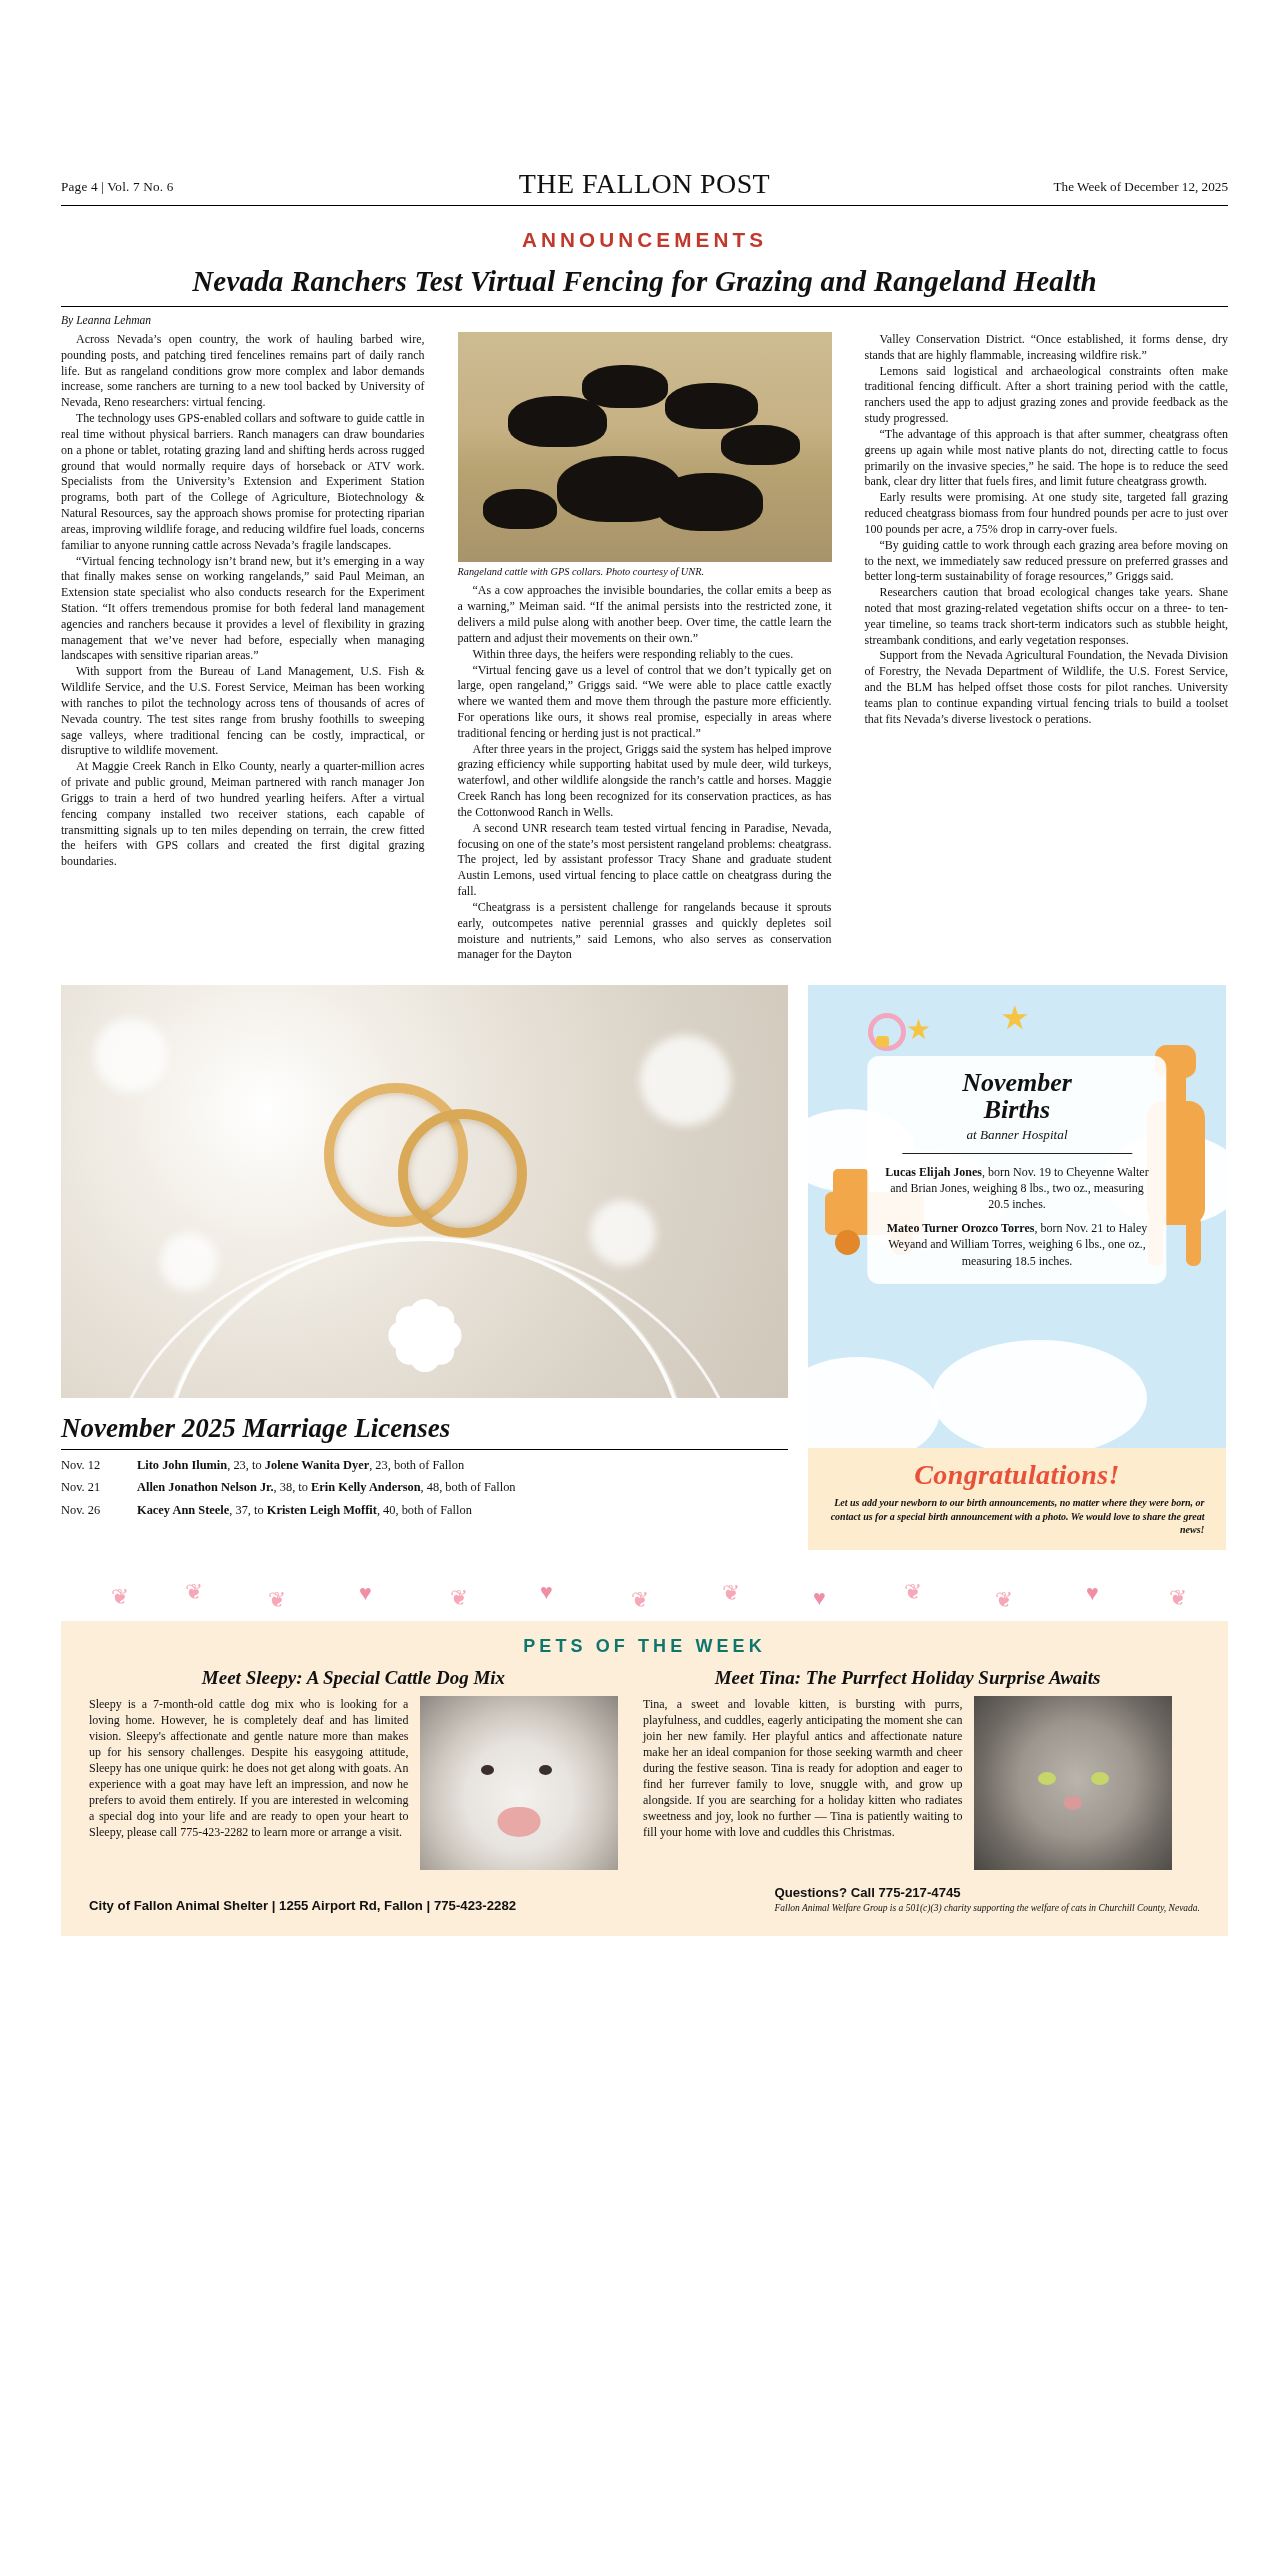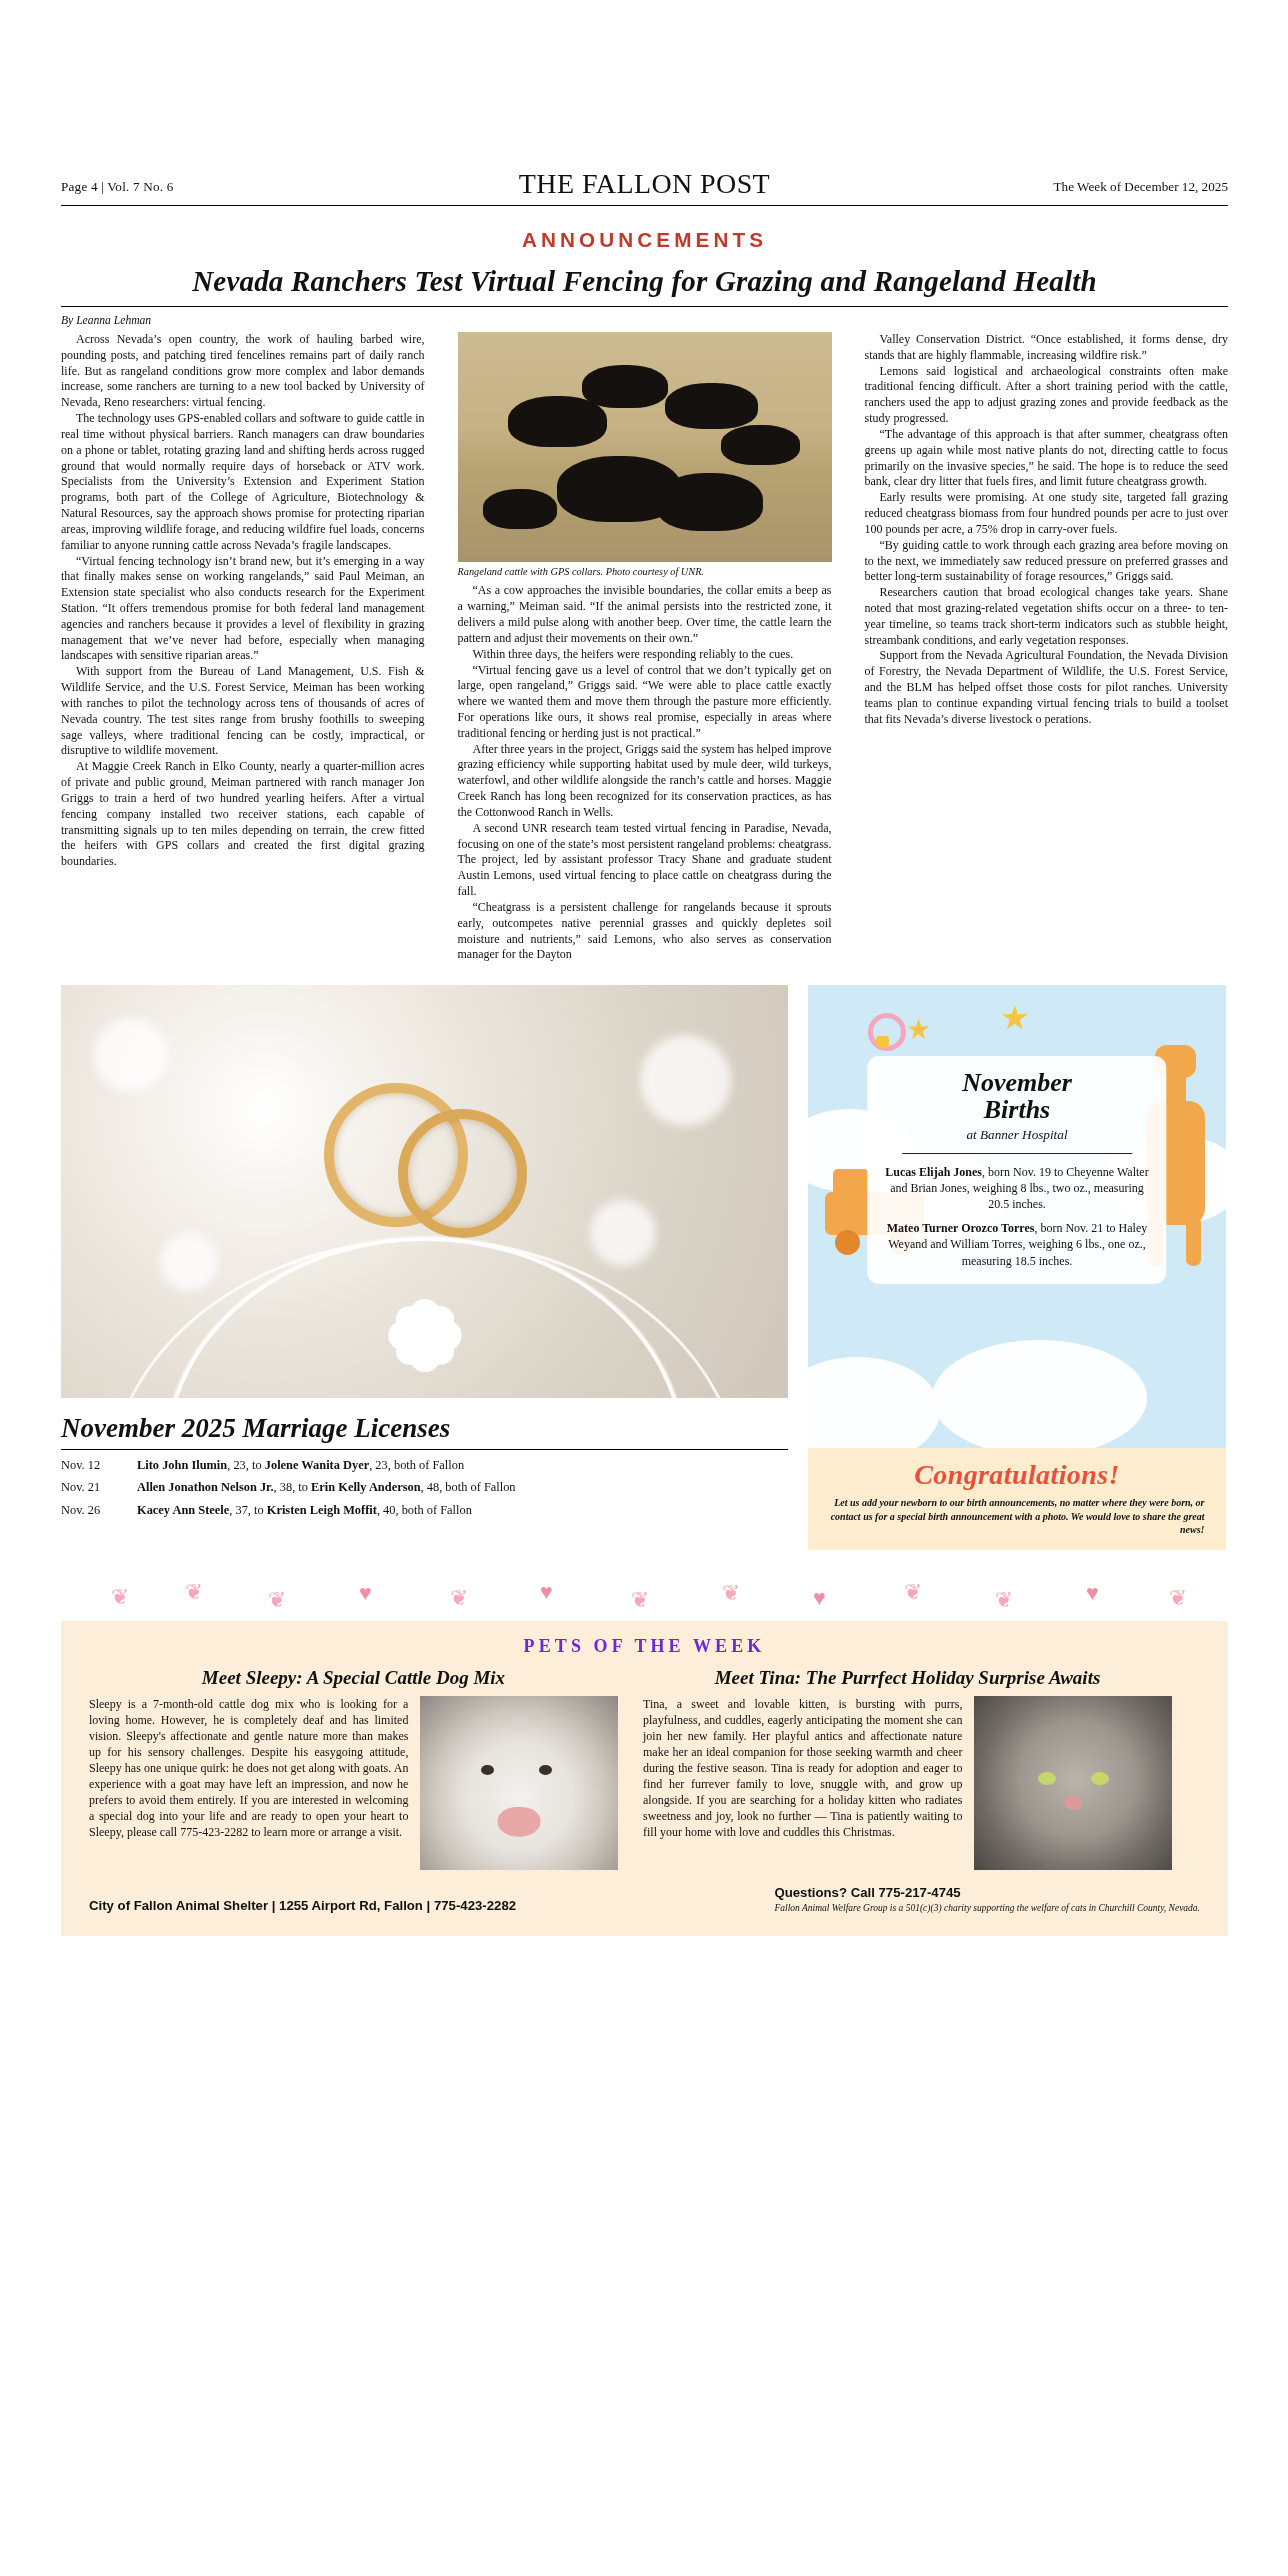--- a/index.html
+++ b/index.html
@@ -320,22 +320,22 @@
   }
   .paw {
     position: absolute;
     color: #f6a8b8;
     font-size: 21.5px;
     line-height: 1;
   }
   .paw.heart { color: #f08ea4; }
   .pets-title {
     text-align: center;
-    color: #6d28d9;
-    font-family: Liberation Serif, serif;
+    color: #0f766e;
+    font-family: Liberation Sans, sans-serif;
     font-weight: bold;
     font-size: 18px;
     letter-spacing: 4.1px;
     padding: 15px 0 3.3px;
   }
   .pets-cols {
     display: flex;
     gap: 25px;
     padding: 6.6px 28px 0;
   }

